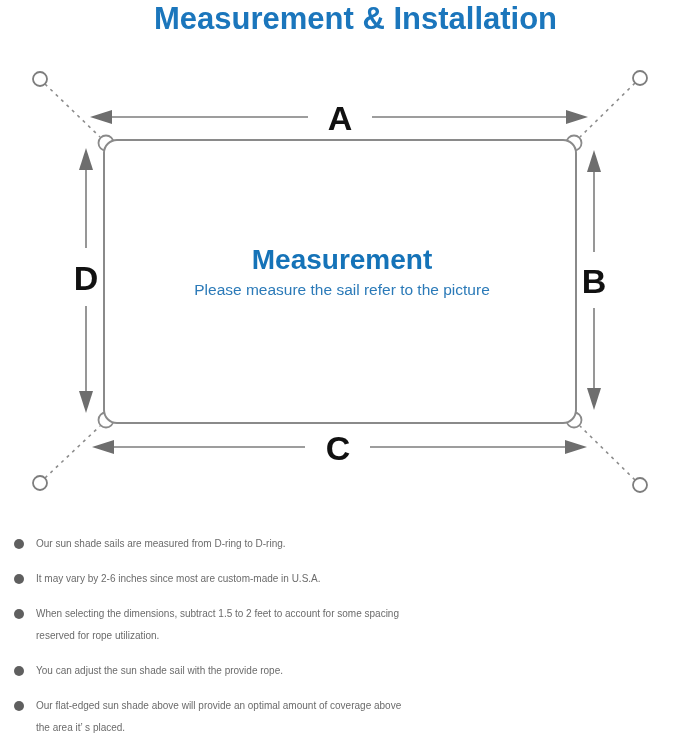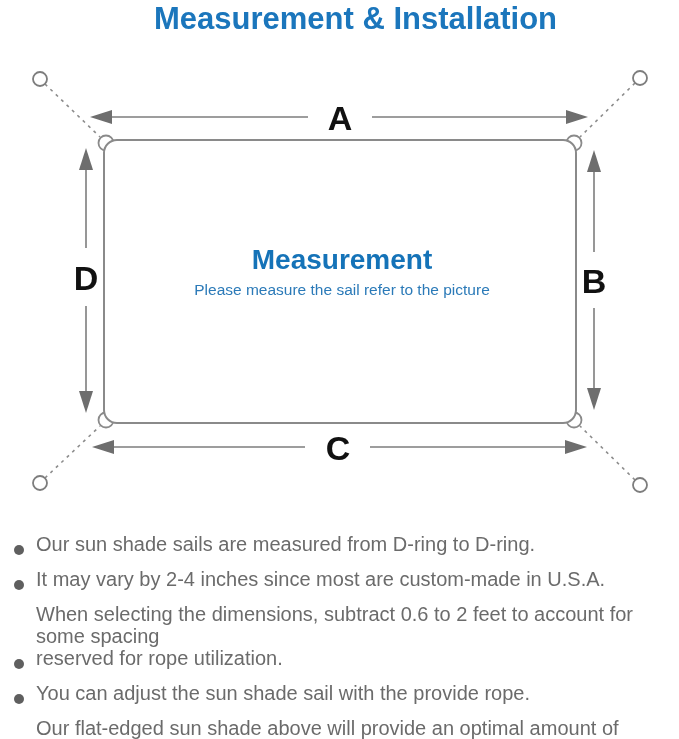--- a/index.html
+++ b/index.html
@@ -16,24 +16,24 @@
     font-size:31px; font-weight:bold;
     color:#1b76bc;
   }
   svg.diagram { position:absolute; top:40px; left:0; display:block; }
 
   .notes {
     position:absolute; top:533px; left:8px; width:650px;
     list-style:none; margin:0; padding:0;
   }
   .notes li {
-    display:flex; align-items:flex-end;
+    display:flex; align-items:flex-start;
     margin-bottom:13px;
     color:#6b6b6b;
-    font-size:20px; line-height:22px;
+    font-size:10px; line-height:22px;
   }
   .dot {
     flex:0 0 auto;
     width:10px; height:10px; border-radius:50%;
     background:#5f5f5f;
     margin:6px 12px 0 6px;
   }
   .note-text { white-space:pre-line; }
 </style>
 </head>
@@ -105,25 +105,25 @@
     <text x="342" y="249" text-anchor="middle" dominant-baseline="central" font-family="Liberation Sans, sans-serif" font-size="15.5" fill="#2b7ab8">Please measure the sail refer to the picture</text>
   </svg>
 
   <ul class="notes">
     <li>
       <span class="dot"></span>
       <span class="note-text">Our sun shade sails are measured from D-ring to D-ring.</span>
     </li>
     <li>
       <span class="dot"></span>
-      <span class="note-text">It may vary by 2-4 inches since most are custom-made in U.S.A.</span>
+      <span class="note-text">It may vary by 2-6 inches since most are custom-made in U.S.A.</span>
     </li>
     <li>
       <span class="dot"></span>
-      <span class="note-text">When selecting the dimensions, subtract 0.6 to 2 feet to account for some spacing
+      <span class="note-text">When selecting the dimensions, subtract 1.5 to 2 feet to account for some spacing
 reserved for rope utilization.</span>
     </li>
     <li>
       <span class="dot"></span>
       <span class="note-text">You can adjust the sun shade sail with the provide rope.</span>
     </li>
     <li>
       <span class="dot"></span>
       <span class="note-text">Our flat-edged sun shade above will provide an optimal amount of coverage above
 the area it’ s placed.</span>

